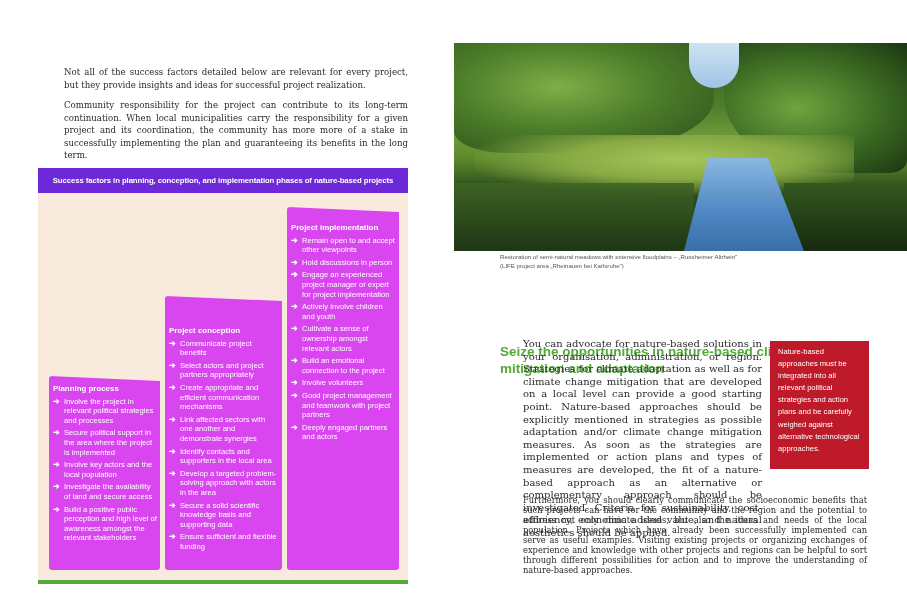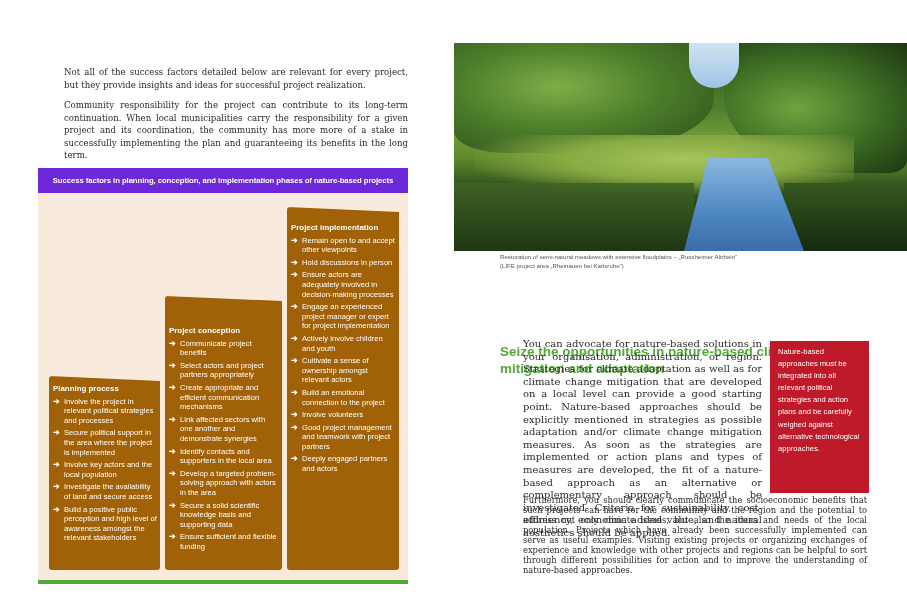--- a/index.html
+++ b/index.html
@@ -7,21 +7,21 @@
 
   
   .intro { position:absolute; left:64px; top:66px; width:344px; font-size:8.6px; line-height:12.5px; text-align:justify; }
   .intro p { margin:0 0 8px 0; }
 
   .panel { position:absolute; left:38px; top:168px; width:370px; height:416px; background:#f9eade; }
   .panel-header { position:absolute; left:0; top:0; width:370px; height:25px; background:#6d28d9; color:#ffffff;
     font-family:"Liberation Sans", sans-serif; font-weight:bold; font-size:7.8px; line-height:25px; text-align:center; letter-spacing:-0.1px; }
   .panel-bottom { position:absolute; left:0; bottom:0; width:370px; height:4px; background:#53a93a; }
 
-  .col { position:absolute; background:#a16207; color:#ffffff; border-radius:3px;
+  .col { position:absolute; background:#d946ef; color:#ffffff; border-radius:3px;
     font-family:"Liberation Sans", sans-serif; font-size:7.6px; line-height:9.6px; }
   .col .title { font-weight:bold; font-size:7.9px; margin-bottom:3px; }
   .col ul { list-style:none; margin:0; padding:0; }
   .col li { position:relative; padding-left:11px; margin-bottom:3px; }
   .col li .arrow { position:absolute; left:0; top:0; font-weight:bold; font-size:8px; }
 
   .col1 { left:49px; top:376px; width:111px; height:194px; padding:0; clip-path: polygon(0 0, 100% 5px, 100% 100%, 0 100%); }
   .col2 { left:165px; top:296px; width:117px; height:274px; clip-path: polygon(0 0, 100% 5px, 100% 100%, 0 100%); }
   .col3 { left:287px; top:207px; width:112px; height:363px; clip-path: polygon(0 0, 100% 5px, 100% 100%, 0 100%); }
   .col .inner { position:absolute; left:4px; right:3px; }
@@ -38,21 +38,21 @@
   .photo .algae { position:absolute; left:20px; top:92px; width:380px; height:60px; background:radial-gradient(ellipse at 55% 40%, #a7c55a 0%, #88aa44 40%, rgba(80,110,40,0) 75%); }
   .photo .water { position:absolute; left:230px; top:115px; width:120px; height:93px; background:linear-gradient(180deg,#8ab8e0 0%,#4d86c2 60%,#3a6ea8 100%); clip-path: polygon(20% 0, 70% 0, 100% 100%, 0 100%); }
   .photo .reflect-l { position:absolute; left:0; top:140px; width:240px; height:68px; background:linear-gradient(180deg,#3f6424,#1e3614); opacity:0.9; }
   .photo .reflect-r { position:absolute; left:330px; top:140px; width:123px; height:68px; background:linear-gradient(180deg,#35581f,#152a10); }
 
   .caption { position:absolute; left:500px; top:253px; width:340px; font-family:"Liberation Sans", sans-serif; font-size:6.1px; line-height:8.6px; color:#555555; }
 
   .heading { position:absolute; left:500px; top:295px; width:380px; font-family:"Liberation Sans", sans-serif; font-weight:bold; font-size:13.5px; line-height:17px; color:#53a93a;margin-top:48px; }
 
   .body1 { position:absolute; left:523px; top:338px; width:239px; font-size:10px; line-height:12.6px; text-align:justify; }
-  .sidebox { position:absolute; left:770px; top:341px; width:99px; height:152px; background:#be1a2a; color:#ffffff;
+  .sidebox { position:absolute; left:770px; top:341px; width:99px; height:128px; background:#be1a2a; color:#ffffff;
     font-family:"Liberation Sans", sans-serif; font-size:7.6px; line-height:12.1px; }
   .sidebox span { position:absolute; left:8px; top:5px; right:6px; }
   .body2 { position:absolute; left:523px; top:495px; width:344px; font-size:8.3px; line-height:10px; text-align:justify; }
 </style>
 </head>
 <body>
 
 <div class="intro">
   <p>Not all of the success factors detailed below are relevant for every project, but they provide insights and ideas for successful project realization.</p>
   <p>Community responsibility for the project can contribute to its long-term continuation. When local municipalities carry the responsibility for a given project and its coordination, the community has more more of a stake in successfully implementing the plan and guaranteeing its benefits in the long term.</p>
@@ -91,21 +91,21 @@
     </ul>
   </div>
 </div>
 
 <div class="col col3">
   <div class="inner">
     <div class="title">Project implementation</div>
     <ul>
       <li><span class="arrow">➔</span><span>Remain open to and accept other viewpoints</span></li>
       <li><span class="arrow">➔</span><span>Hold discussions in person</span></li>
-      <li><span class="arrow">➔</span><span>Ensure actors are adequately involved in decision-making processes</span></li>
+      <li><span class="arrow">➔</span></li>
       <li><span class="arrow">➔</span><span>Engage an experienced project manager or expert for project implementation</span></li>
       <li><span class="arrow">➔</span><span>Actively involve children and youth</span></li>
       <li><span class="arrow">➔</span><span>Cultivate a sense of ownership amongst relevant actors</span></li>
       <li><span class="arrow">➔</span><span>Build an emotional connection to the project</span></li>
       <li><span class="arrow">➔</span><span>Involve volunteers</span></li>
       <li><span class="arrow">➔</span><span>Good project management and teamwork with project partners</span></li>
       <li><span class="arrow">➔</span><span>Deeply engaged partners and actors</span></li>
     </ul>
   </div>
 </div>

